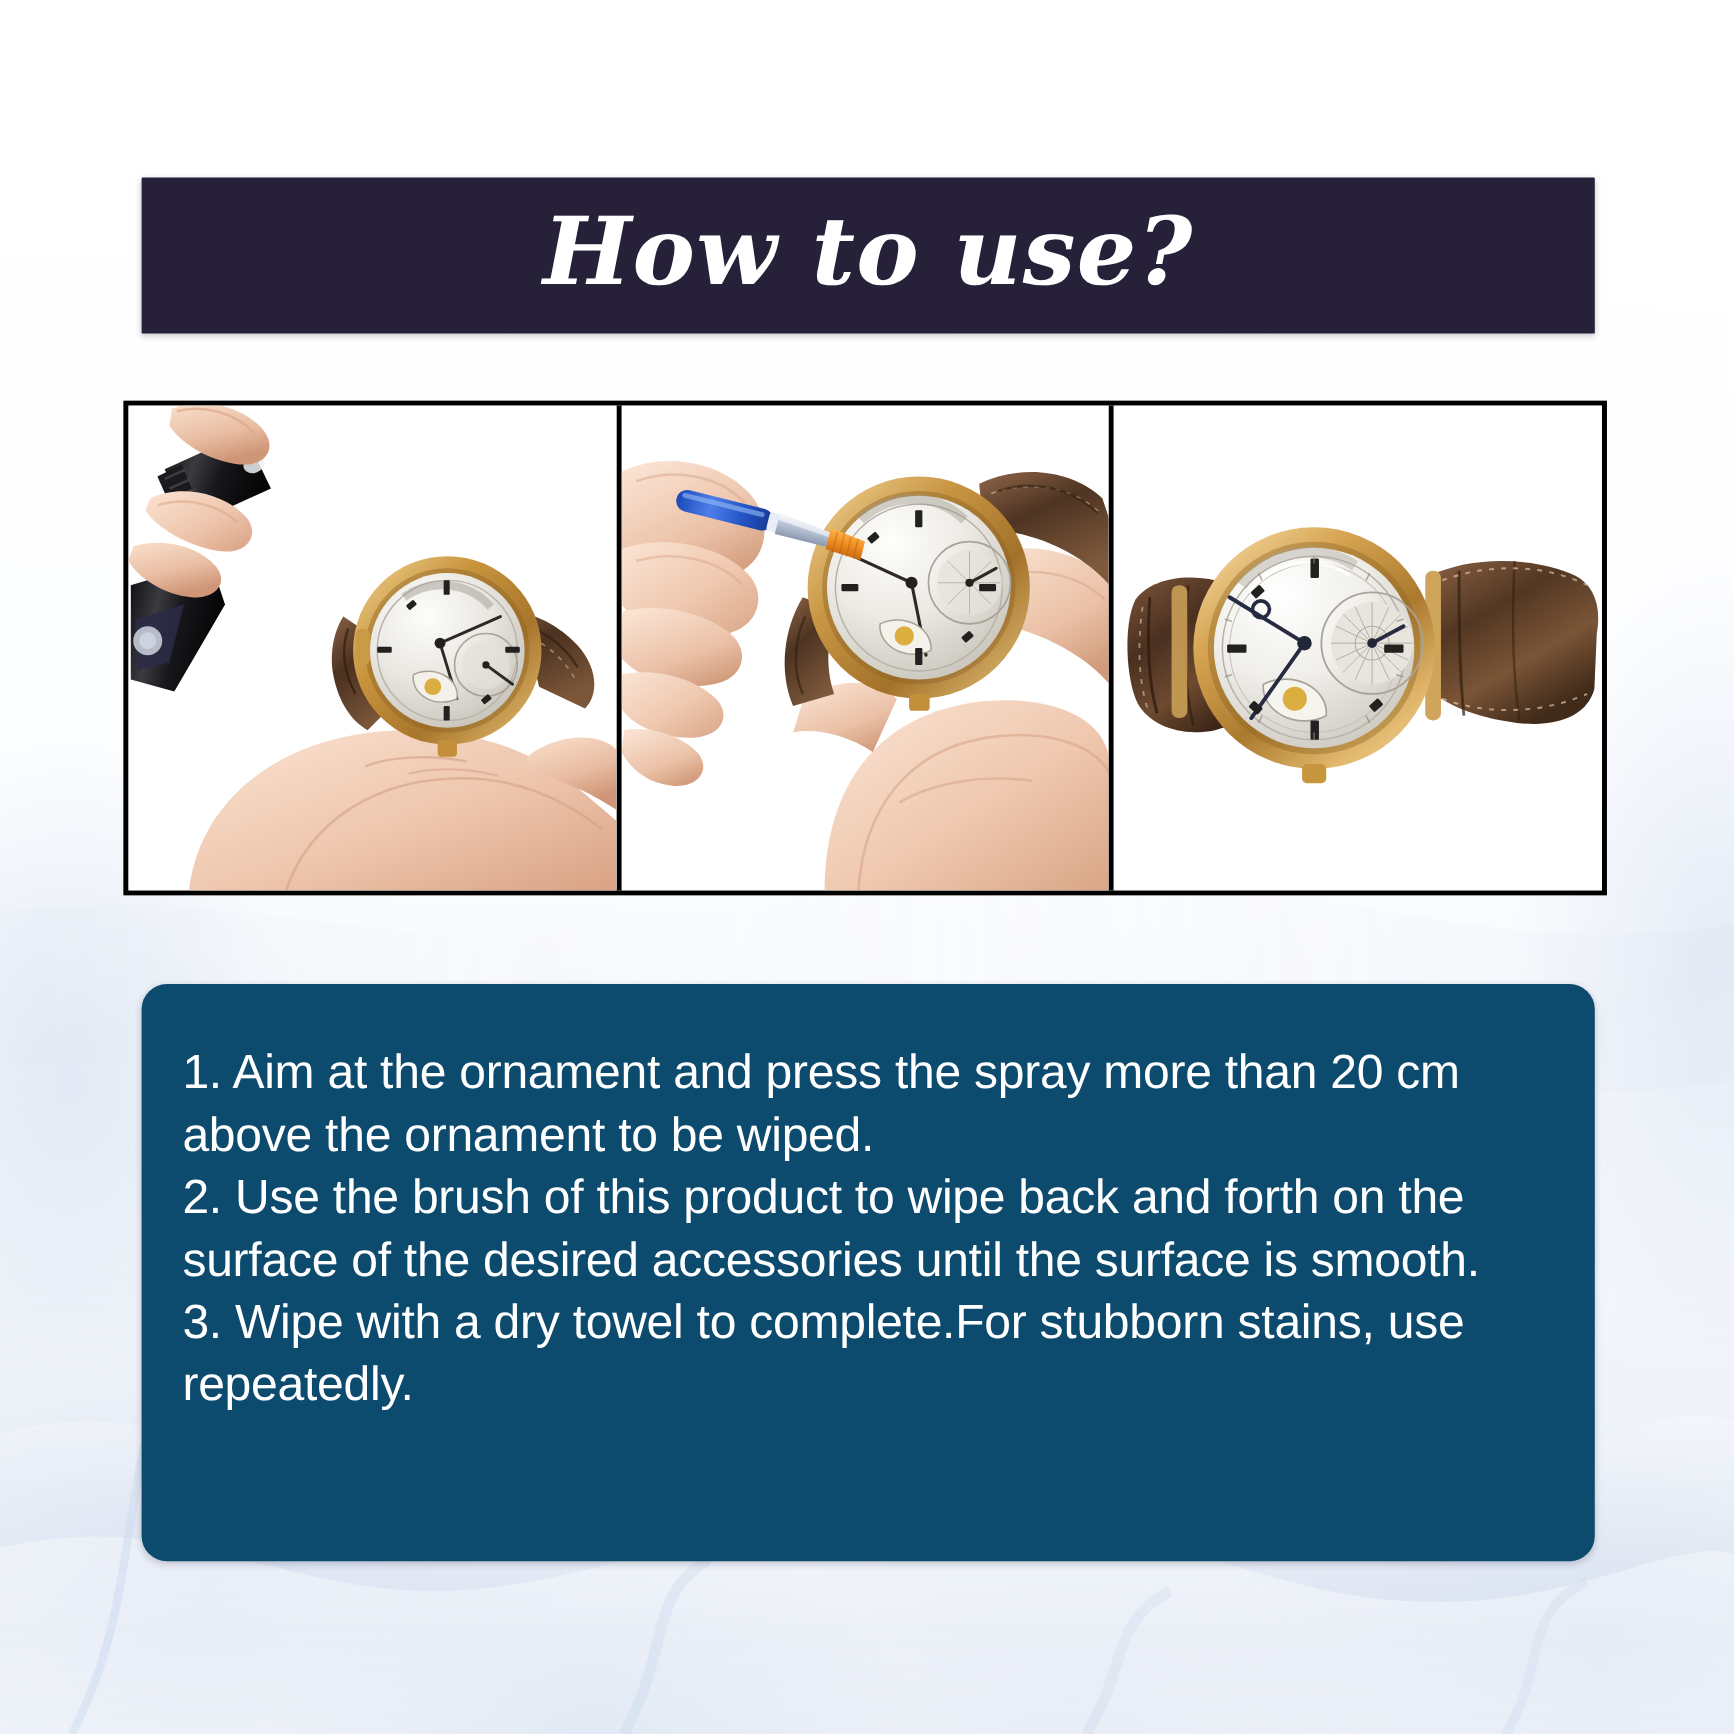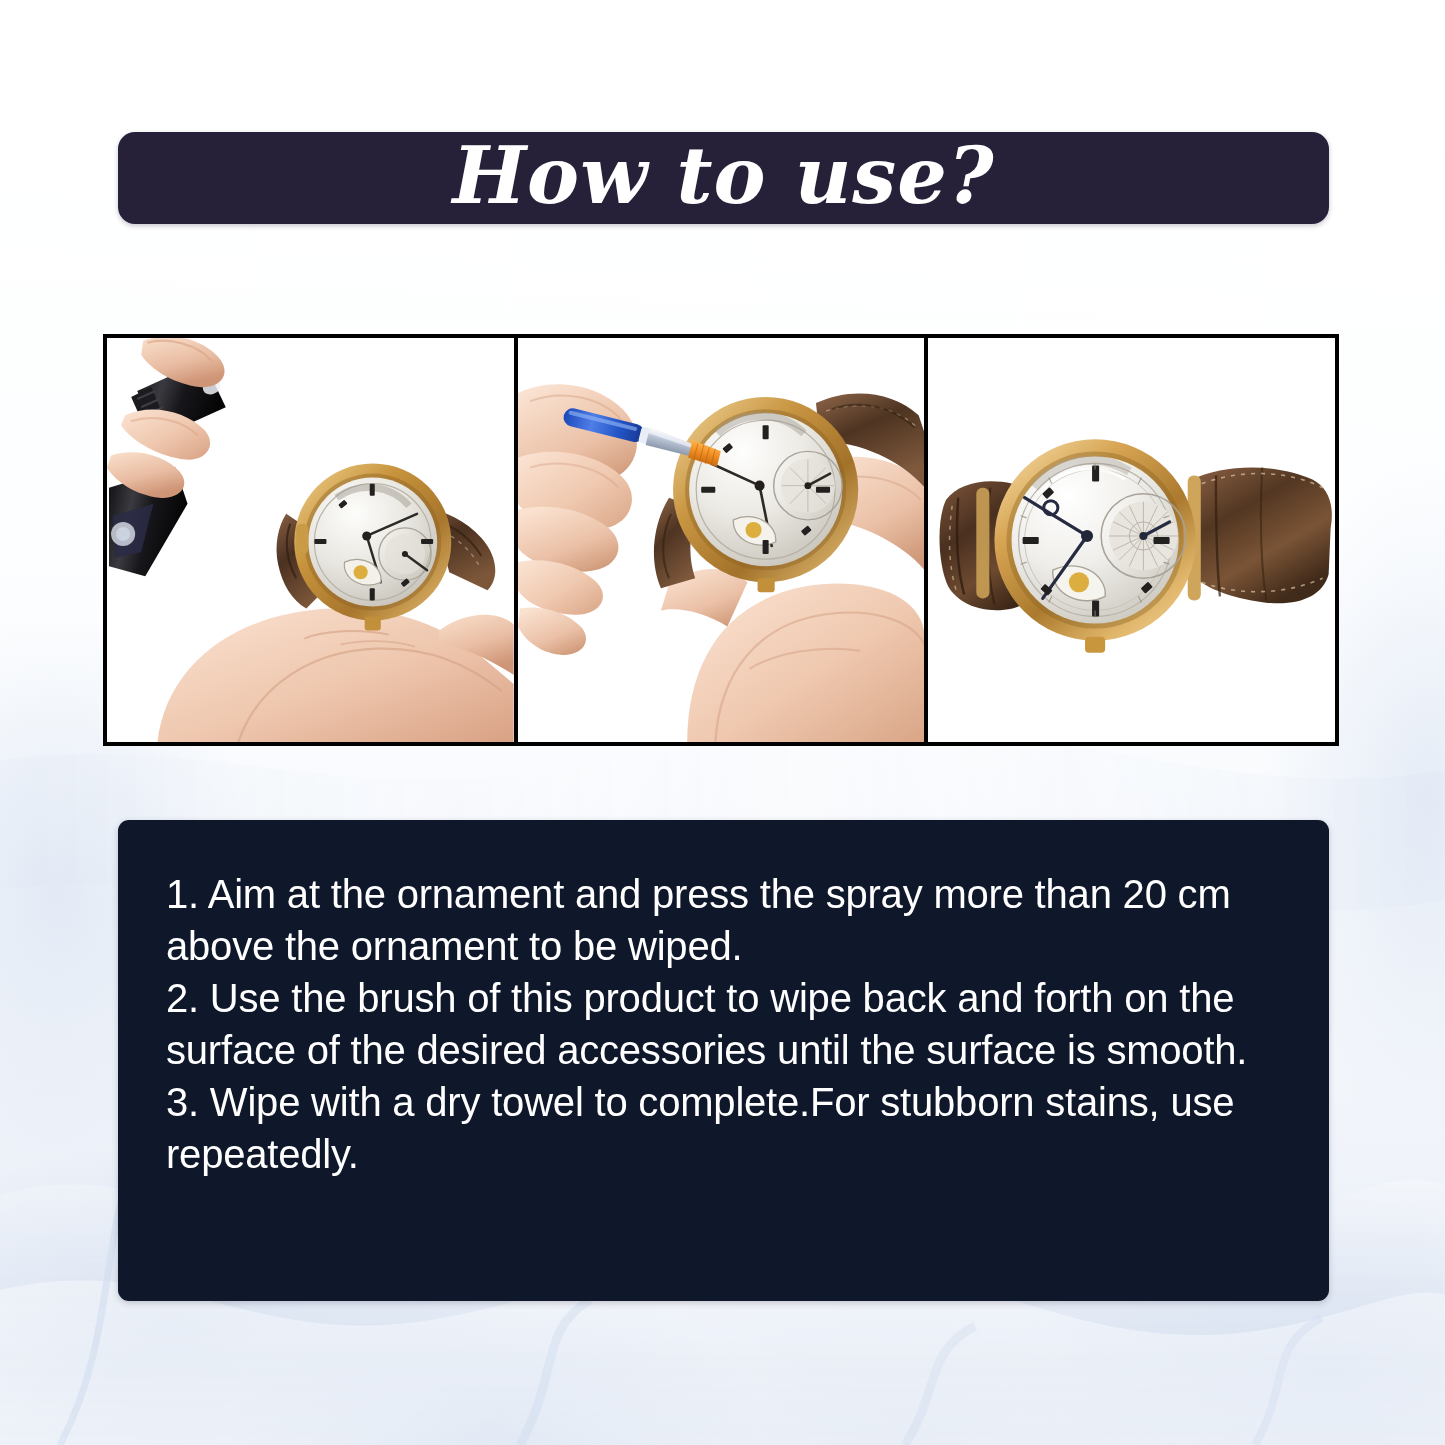--- a/index.html
+++ b/index.html
@@ -33,25 +33,25 @@
   #bg-waves {
     position: absolute;
     inset: 0;
     opacity: 0.85;
   }
 
   
   #title-bar {
     position: absolute;
     left: 118px;
-    top: 132px;
+    top: 148px;
     width: 1211px;
-    height: 92px;
+    height: 130px;
     background: #262039;
-    border-radius: 17px;
+    border-radius: 1px;
     box-shadow: 0 2px 5px rgba(40,36,60,0.25);
     display: flex;
     align-items: center;
     justify-content: center;
     overflow: hidden;
   }
   #title-text {
     color: #ffffff;
     font-family: "DejaVu Serif", serif;
     font-weight: bold;
@@ -82,24 +82,24 @@
   }
   .photo-panel + .photo-panel { border-left: 4px solid #000000; }
 
   
   #instructions-panel {
     position: absolute;
     left: 118px;
     top: 820px;
     width: 1211px;
     height: 481px;
-    background: #0f172a;
-    border-radius: 11px;
+    background: #0c4a6e;
+    border-radius: 21px;
     box-shadow: 0 2px 6px rgba(40,36,60,0.22);
-    padding: 48px 36px 0 48px;
+    padding: 48px 36px 0 34px;
     overflow: hidden;
   }
   #instructions-text {
     color: #ffffff;
     font-family: "Liberation Sans", sans-serif;
     font-size: 40px;
     line-height: 1.30;
     letter-spacing: -0.2px;
     white-space: pre-wrap;
   }

